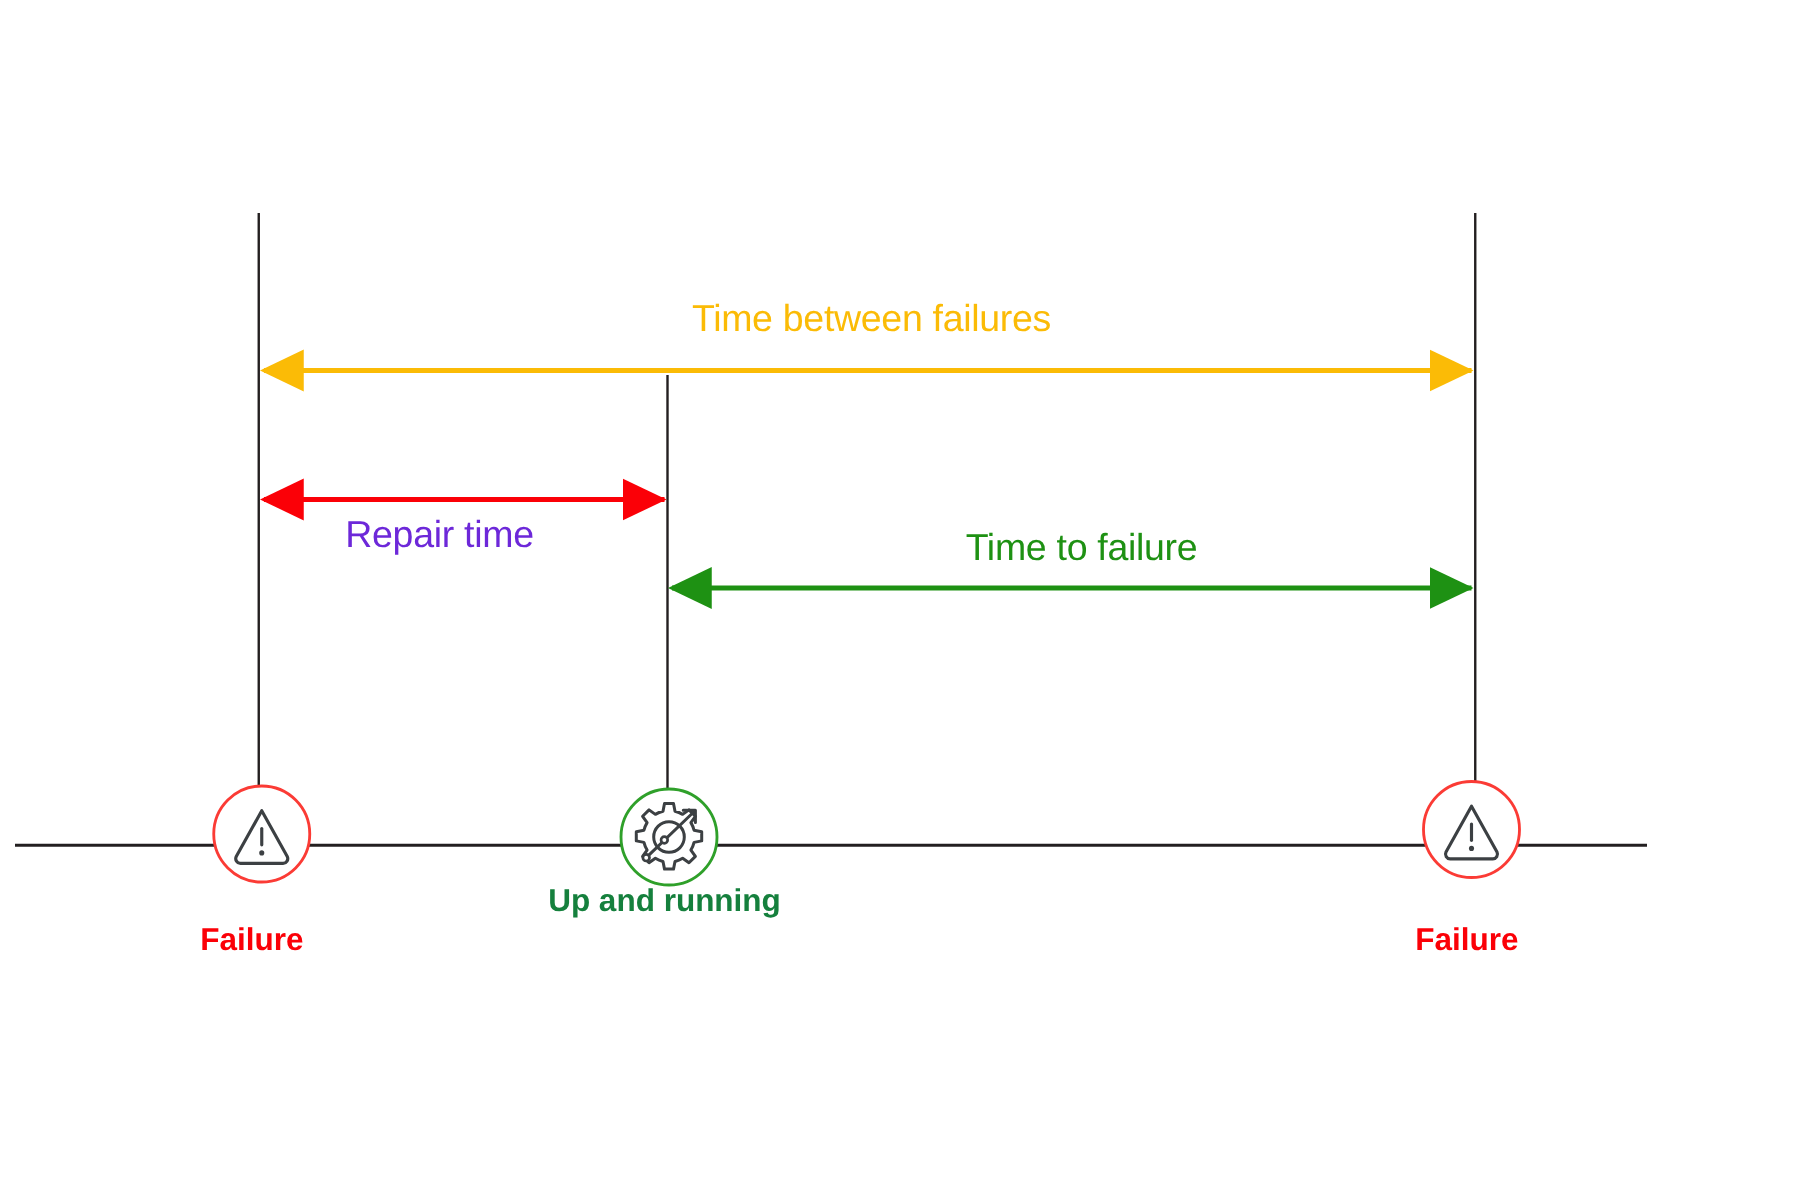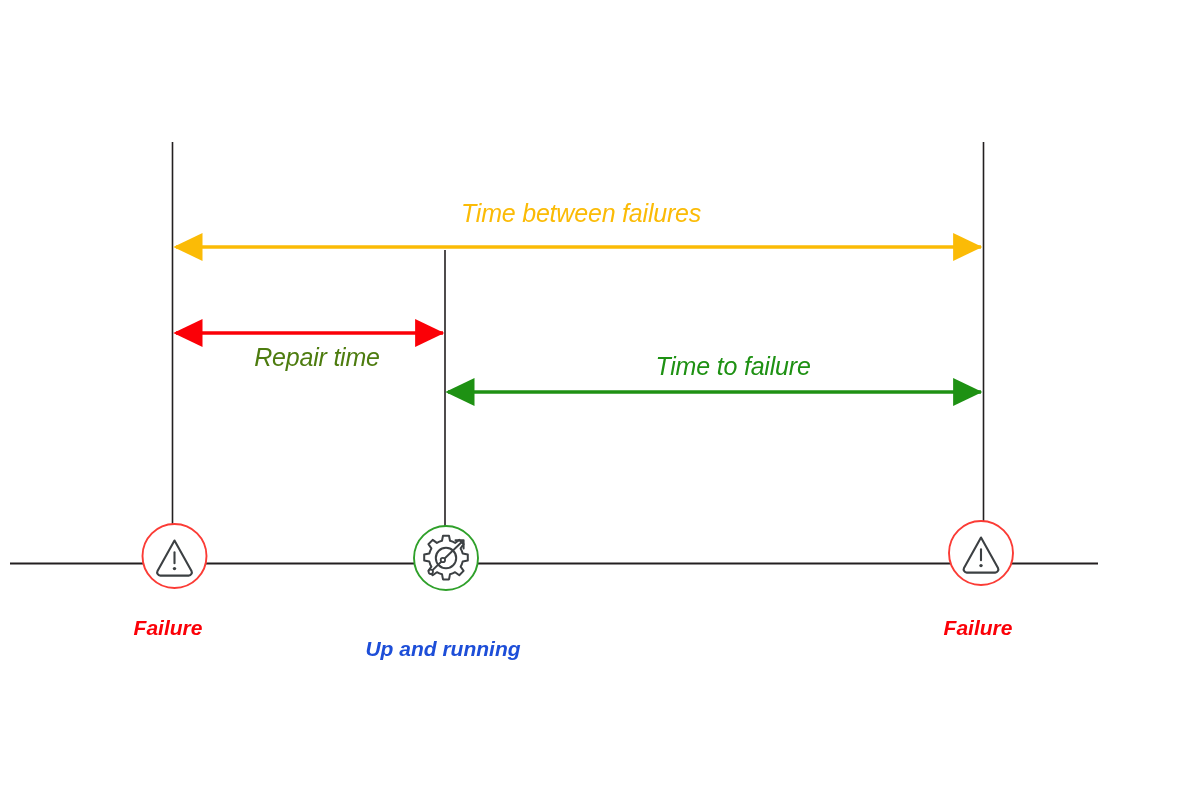--- a/index.html
+++ b/index.html
@@ -23,21 +23,20 @@
     position: absolute;
     top: 0;
     left: 0;
     width: 1200px;
     height: 800px;
   }
   .label-text {
     position: absolute;
     white-space: nowrap;
     line-height: 1;
-    font-style: italic;
   }
   .measure-label {
     font-size: 25px;
     font-weight: 400;
     letter-spacing: -0.2px;
   }
   .state-label {
     font-size: 21px;
     font-weight: bold;
     letter-spacing: 0px;
@@ -122,23 +121,23 @@
       <g transform="translate(981,554)">
         <path d="M0,-16.5 L17,14 A3.2,3.2 0 0 1 14.2,18.6 L-14.2,18.6 A3.2,3.2 0 0 1 -17,14 Z" fill="none" stroke="#3C4043" stroke-width="2.1" stroke-linejoin="round"></path>
         <line x1="0" y1="-4.6" x2="0" y2="6.2" stroke="#3C4043" stroke-width="2.1" stroke-linecap="round"></line>
         <circle cx="0" cy="11.6" r="1.7" fill="#3C4043"></circle>
       </g>
     </g>
   </svg>
 
   <div class="label-text measure-label" style="left:581px; top:213px; transform:translate(-50%,-50%); color:#FBBB06;">Time between failures</div>
 
-  <div class="label-text measure-label" style="left:317px; top:357px; transform:translate(-50%,-50%); color:#4d7c0f;">Repair time</div>
+  <div class="label-text measure-label" style="left:293px; top:357px; transform:translate(-50%,-50%); color:#6d28d9;">Repair time</div>
 
-  <div class="label-text measure-label" style="left:721px; top:366px; transform:translate(-50%,-50%); color:#1E9113;margin-left:12px;">Time to failure</div>
+  <div class="label-text measure-label" style="left:721px; top:366px; transform:translate(-50%,-50%); color:#1E9113;">Time to failure</div>
 
   <div class="label-text state-label" style="left:168px; top:627px; transform:translate(-50%,-50%); color:#FB0007;">Failure</div>
 
-  <div class="label-text state-label" style="left:443px; top:648px; transform:translate(-50%,-50%); color:#1d4ed8;">Up and running</div>
+  <div class="label-text state-label" style="left:443px; top:601px; transform:translate(-50%,-50%); color:#15803d;">Up and running</div>
 
   <div class="label-text state-label" style="left:978px; top:627px; transform:translate(-50%,-50%); color:#FB0007;">Failure</div>
 
 </div>
 
 </body></html>

